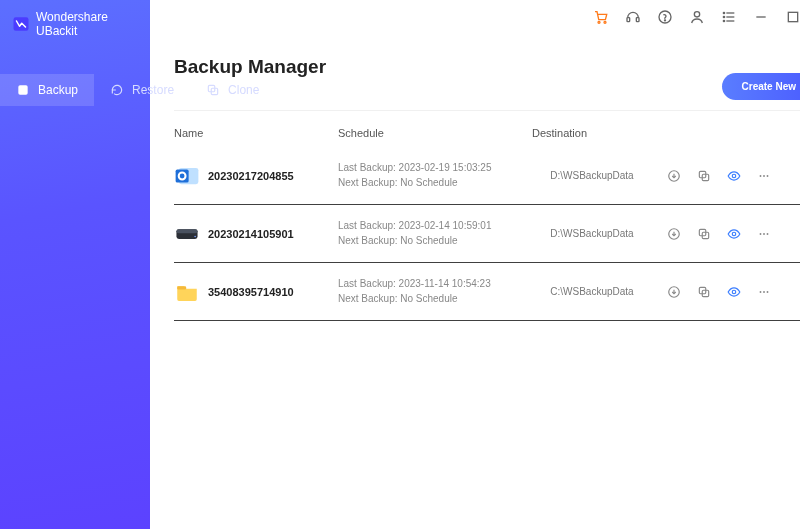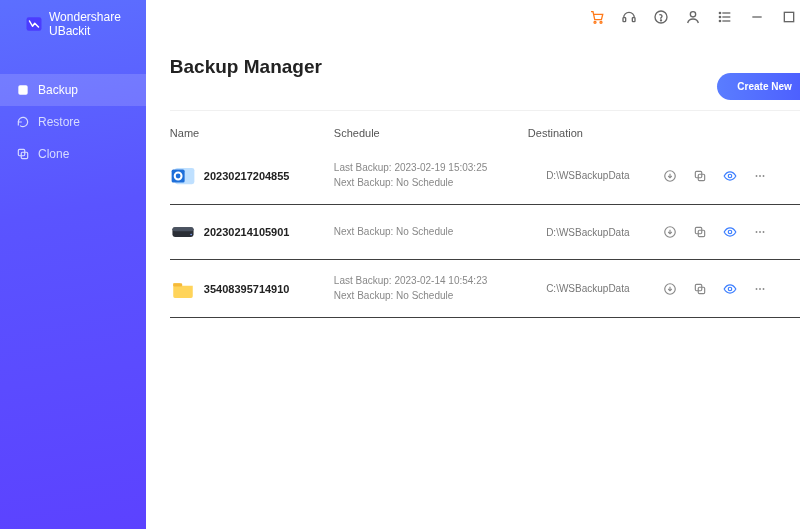--- a/index.html
+++ b/index.html
@@ -3,23 +3,23 @@
 <meta charset="utf-8">
 <style>
   * { box-sizing: border-box; margin: 0; padding: 0; }
   body { font-family: -apple-system, BlinkMacSystemFont, "Segoe UI", Arial, sans-serif; width: 800px; height: 529px; overflow: hidden; background: #fff; }
   .app { display: flex; width: 800px; height: 529px; }
   .sidebar {
     width: 150px; height: 100%;
     background: linear-gradient(170deg, #5c6fff 0%, #5a54ff 40%, #5c42ff 100%);
     color: #fff; display: flex; flex-direction: column;
   }
-  .brand { display: flex; align-items: center; gap: 6px; padding: 10px 25px; font-size: 12px; font-weight: 500; }
+  .brand { display: flex; align-items: center; gap: 6px; padding: 10px 12px; font-size: 12px; font-weight: 500; }
   .brand svg { width: 18px; height: 18px; flex: 0 0 auto; }
-  .nav { margin-top: 26px; display: flex; flex-direction: column; }
+  .nav { margin-top: 26px; display: flex; }
   .nav-item { display: flex; align-items: center; gap: 8px; padding: 9px 16px; font-size: 12px; color: #d6dbff; cursor: pointer; }
   .nav-item.active { background: rgba(255,255,255,0.15); color: #fff; font-weight: 500; }
   .nav-item svg { width: 14px; height: 14px; flex: 0 0 auto; }
   .main { flex: 1; display: flex; flex-direction: column; }
   .titlebar { display: flex; align-items: center; justify-content: flex-end; padding: 8px 12px; gap: 14px; }
   .titlebar .tb-btn { width: 18px; height: 18px; display: flex; align-items: center; justify-content: center; cursor: pointer; color: #666; }
   .titlebar svg { width: 16px; height: 16px; display: block; }
   .content { padding: 0 30px 0 24px; flex: 1; }
   .heading-row { display: flex; align-items: center; justify-content: space-between; margin-bottom: 10px; }
   .heading { font-size: 19px; font-weight: 700; color: #222; }
@@ -200,20 +200,21 @@
               <div class="item-icon">
                 <svg viewBox="0 0 32 32">
                   <rect x="3" y="10" width="26" height="12" rx="3" fill="#2b2f36"></rect>
                   <rect x="3" y="10" width="26" height="5" rx="3" fill="#4a5260"></rect>
                   <circle cx="26" cy="19" r="1" fill="#7ea2ff"></circle>
                 </svg>
               </div>
               <div class="item-name">20230214105901</div>
             </div>
             <div class="sched">
+              <div>Last Backup: 2023-02-14 10:59:01</div>
               <div>Next Backup: No Schedule</div>
             </div>
             <div class="dest">D:\WSBackupData</div>
             <div class="ops">
               <div class="op">
                 <svg viewBox="0 0 24 24" fill="none" stroke="currentColor" stroke-width="2">
                   <circle cx="12" cy="12" r="9"></circle>
                   <line x1="12" y1="8" x2="12" y2="14"></line>
                   <polyline points="9 12 12 15 15 12"></polyline>
                 </svg>
@@ -243,21 +244,21 @@
             <div class="name-cell">
               <div class="item-icon">
                 <svg viewBox="0 0 32 32">
                   <path d="M4 9h8l3 3h13v13a2 2 0 0 1-2 2H6a2 2 0 0 1-2-2z" fill="#ffd45a"></path>
                   <rect x="4" y="9" width="11" height="4" rx="1.5" fill="#f5b93a"></rect>
                 </svg>
               </div>
               <div class="item-name">35408395714910</div>
             </div>
             <div class="sched">
-              <div>Last Backup: 2023-02-14 10:54:23</div>
+              <div>Last Backup: 2023-11-14 10:54:23</div>
               <div>Next Backup: No Schedule</div>
             </div>
             <div class="dest">C:\WSBackupData</div>
             <div class="ops">
               <div class="op">
                 <svg viewBox="0 0 24 24" fill="none" stroke="currentColor" stroke-width="2">
                   <circle cx="12" cy="12" r="9"></circle>
                   <line x1="12" y1="8" x2="12" y2="14"></line>
                   <polyline points="9 12 12 15 15 12"></polyline>
                 </svg>

